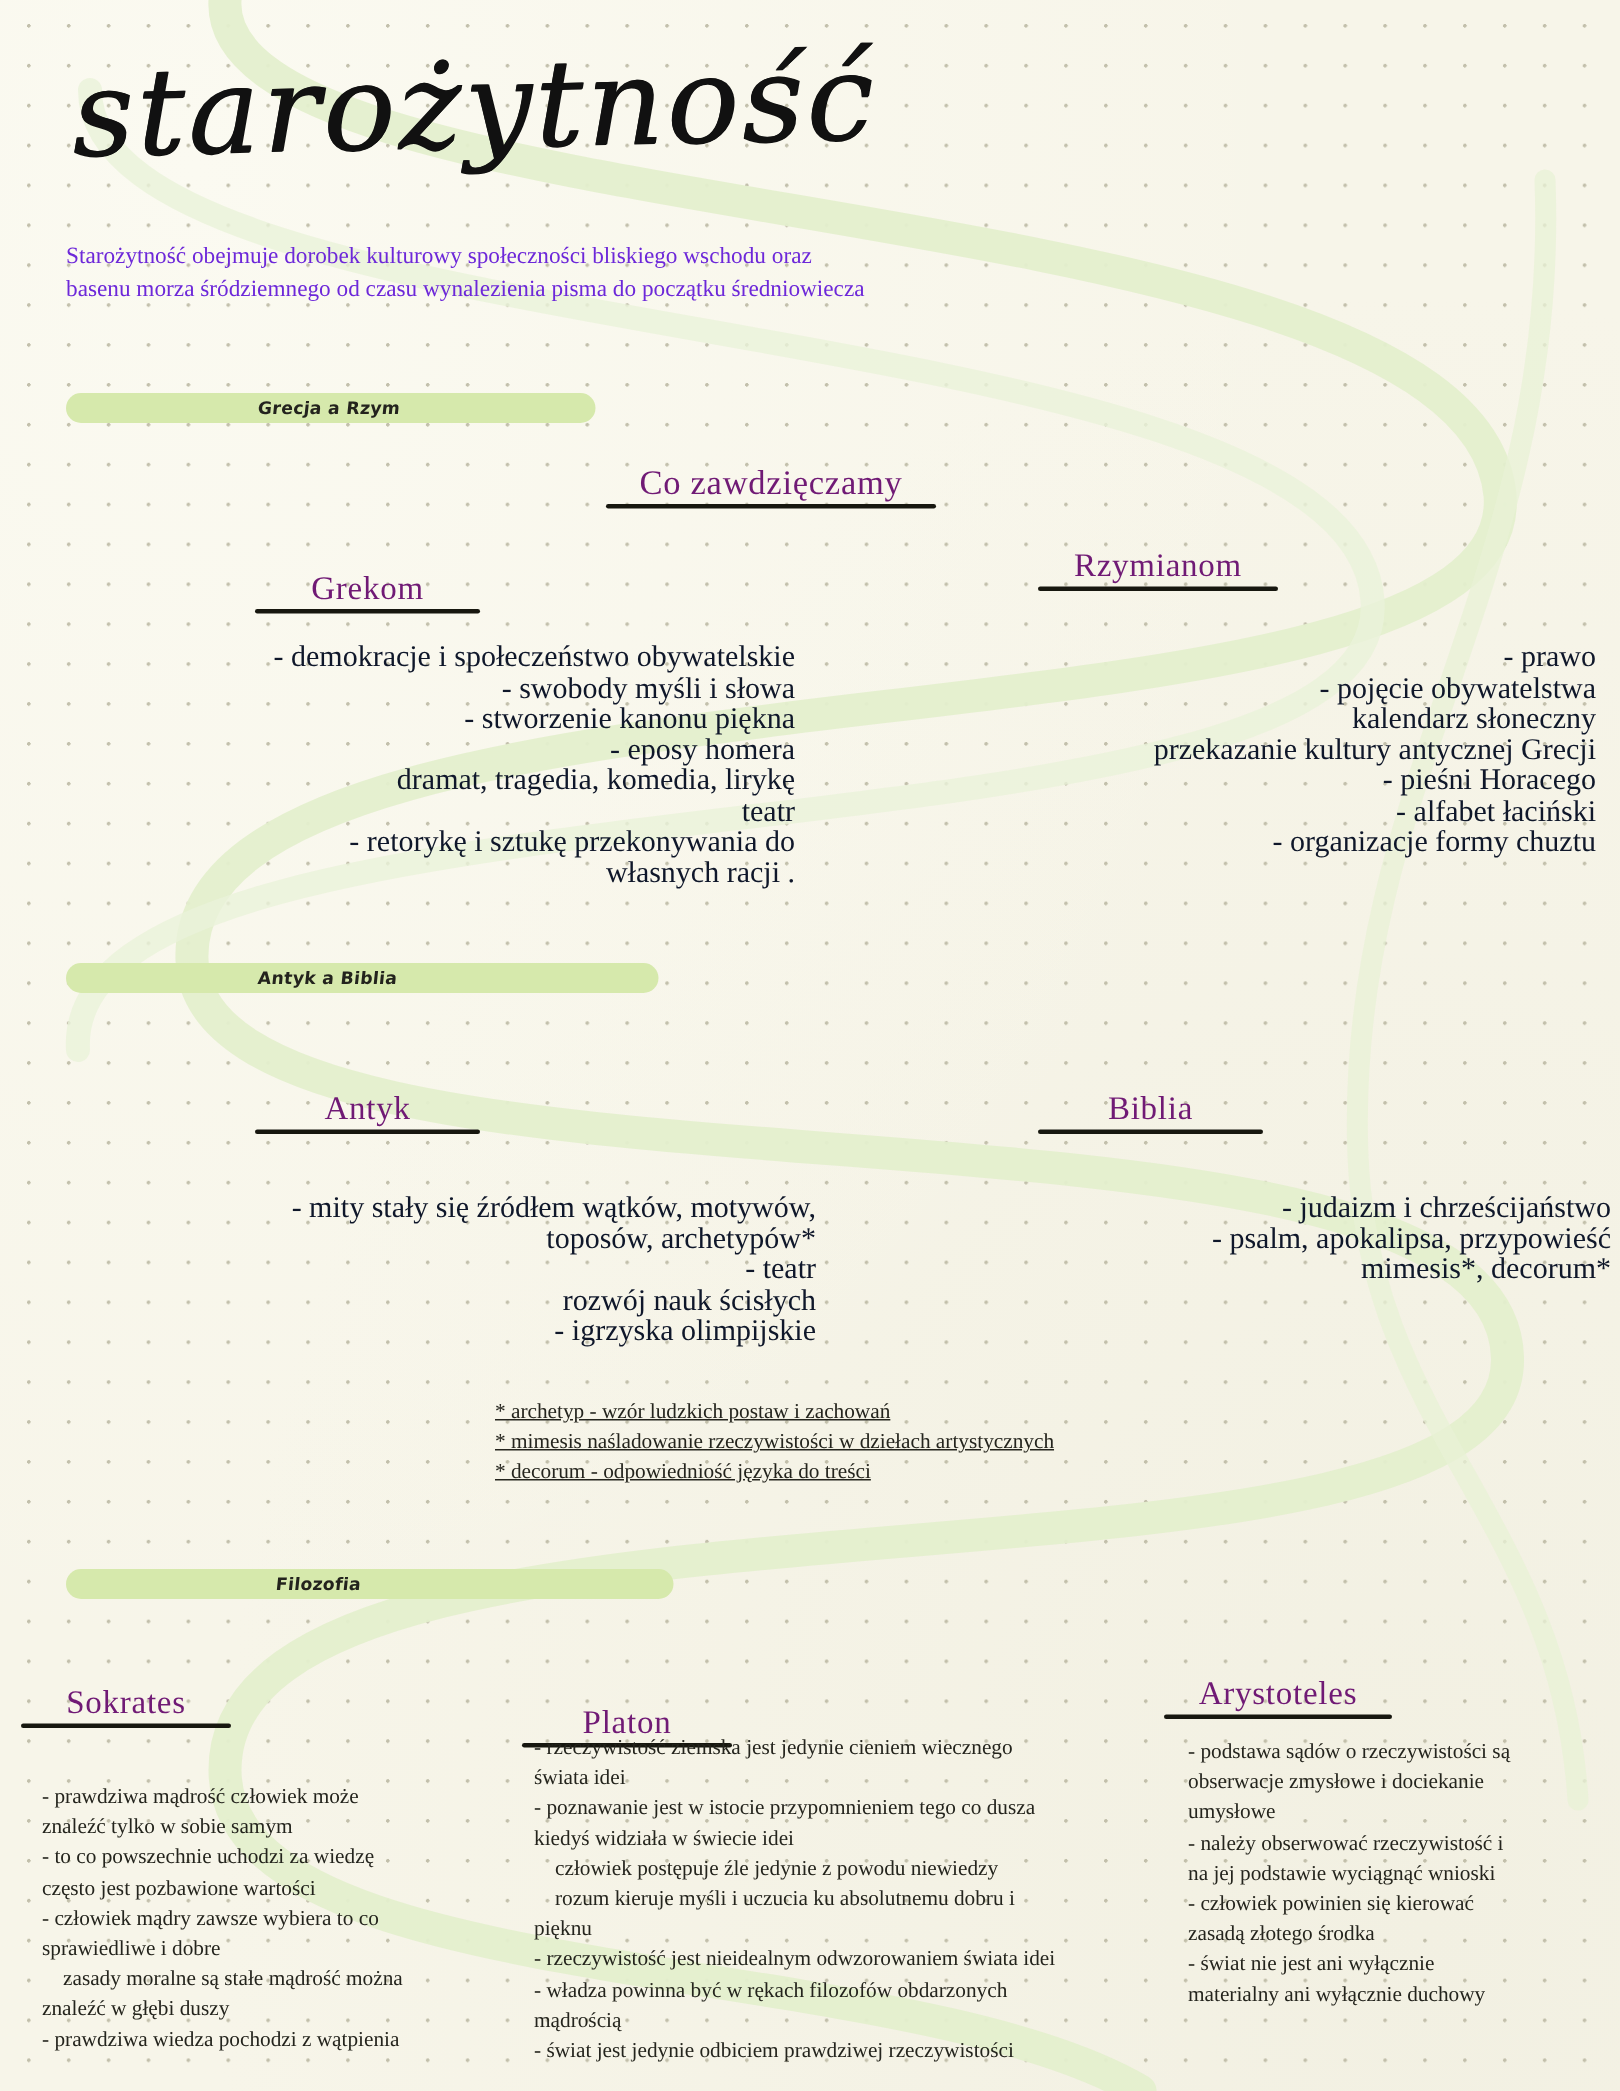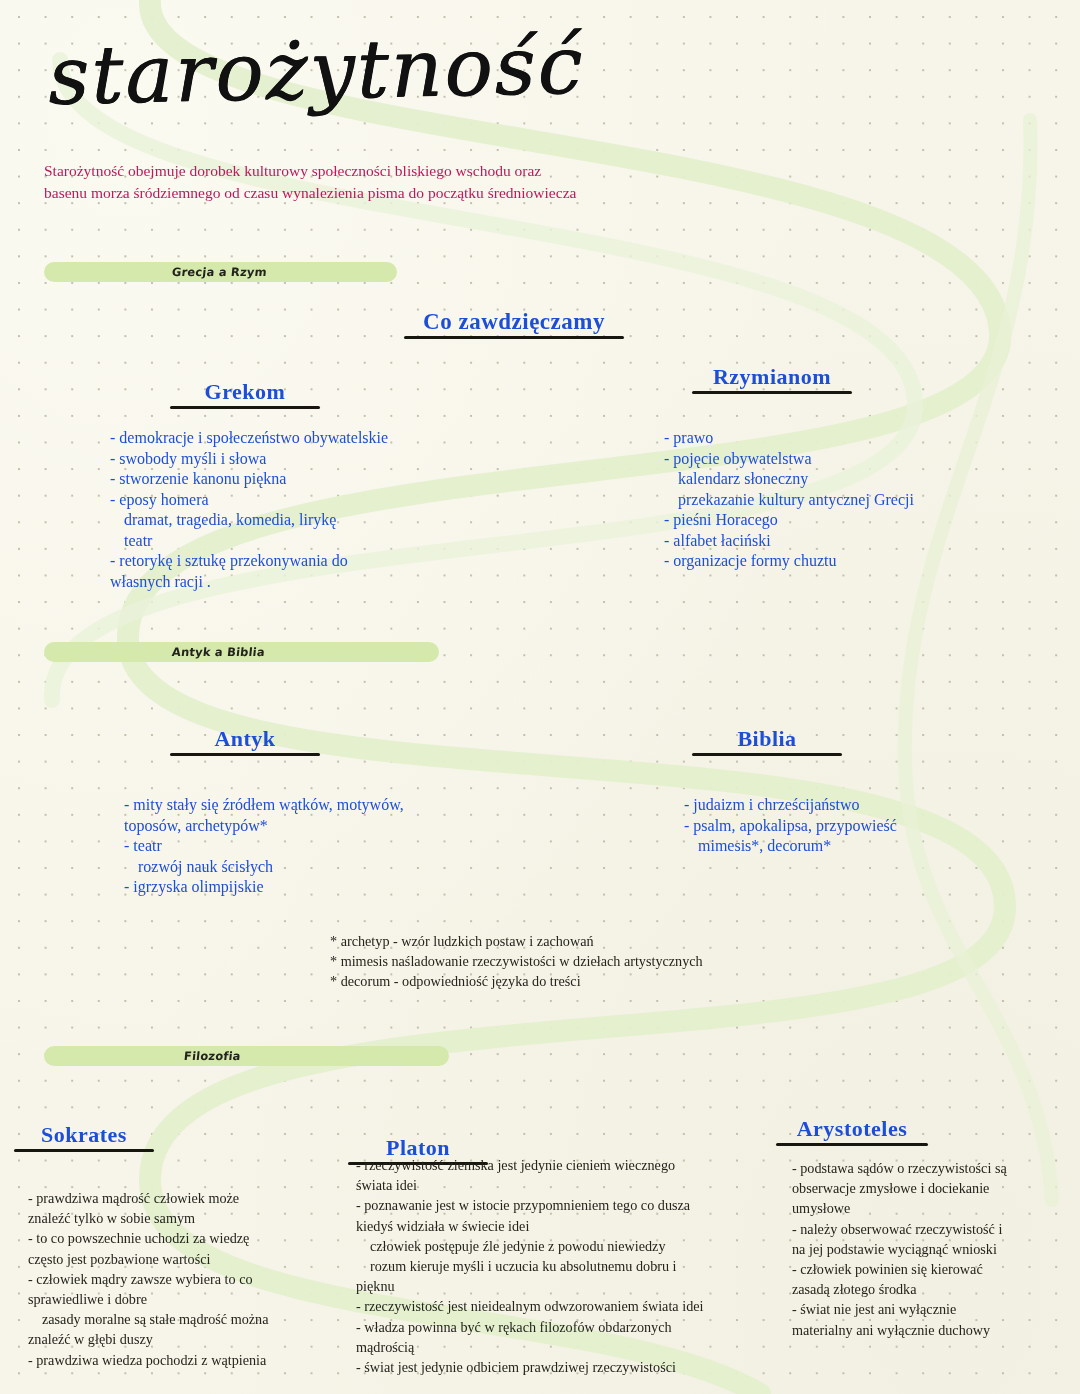--- a/index.html
+++ b/index.html
@@ -50,54 +50,54 @@
     font-family:"DejaVu Serif", serif;
     font-style:italic; font-weight:400;
     font-size:80px; letter-spacing:2px;
     color:#111; white-space:nowrap;
     transform:rotate(-1.2deg);
     text-shadow:0.6px 0 0 #111, 0 0.6px 0 #111;
   }
 
   
   #intro{ left:44px; top:160px; width:680px;
-    font-size:15.5px; line-height:22px; color:#be185d; }
+    font-size:15.5px; line-height:22px; color:#6d28d9; }
   #intro div{ white-space:nowrap; }
 
   
   .sec-bar{
     position:absolute; z-index:3; height:20px; border-radius:10px;
     background:#d6e9ac;
     display:flex; align-items:center;
   }
   .sec-bar span{
     font-family:"DejaVu Sans", sans-serif;
     font-size:11.5px; font-weight:700; color:#23231d;
     letter-spacing:.2px; transform:skewX(-6deg);
   }
 
   
   .u-head{ position:absolute; z-index:3; text-align:center; }
   .u-head .t{
     font-family:"Liberation Serif", serif;
-    font-size:22px; color:#1d4ed8; letter-spacing:.5px;
-    display:block; line-height:24px;font-weight:bold;
+    font-size:22px; color:#701a75; letter-spacing:.5px;
+    display:block; line-height:24px;
   }
   .u-head .rule{
     display:block; height:2.6px; background:#17170f; margin-top:2px; border-radius:2px;
   }
   .u-head.big .t{ font-size:23px; }
 
   
-  .txt{ position:absolute; z-index:3; font-size:16px; line-height:20.5px; color:#1d4ed8; }
+  .txt{ position:absolute; z-index:3; font-size:20px; line-height:20.5px; color:#0f172a;text-align:right; }
   .txt .l{ white-space:nowrap; }
   .txt .ind{ padding-left:14px; }
 
   .notes{ position:absolute; z-index:3; font-size:14.2px; line-height:20px; color:#24241d; }
-  .notes .l{ white-space:nowrap; }
+  .notes .l{ white-space:nowrap;text-decoration:underline; }
 
   
   .phil{ position:absolute; z-index:3; font-size:14.2px; line-height:20.2px; color:#24241d; }
   .phil .l{ white-space:nowrap; }
   .phil .ind{ padding-left:14px; }
 </style>
 </head>
 <body>
 
 <div id="paper-tint"></div>

